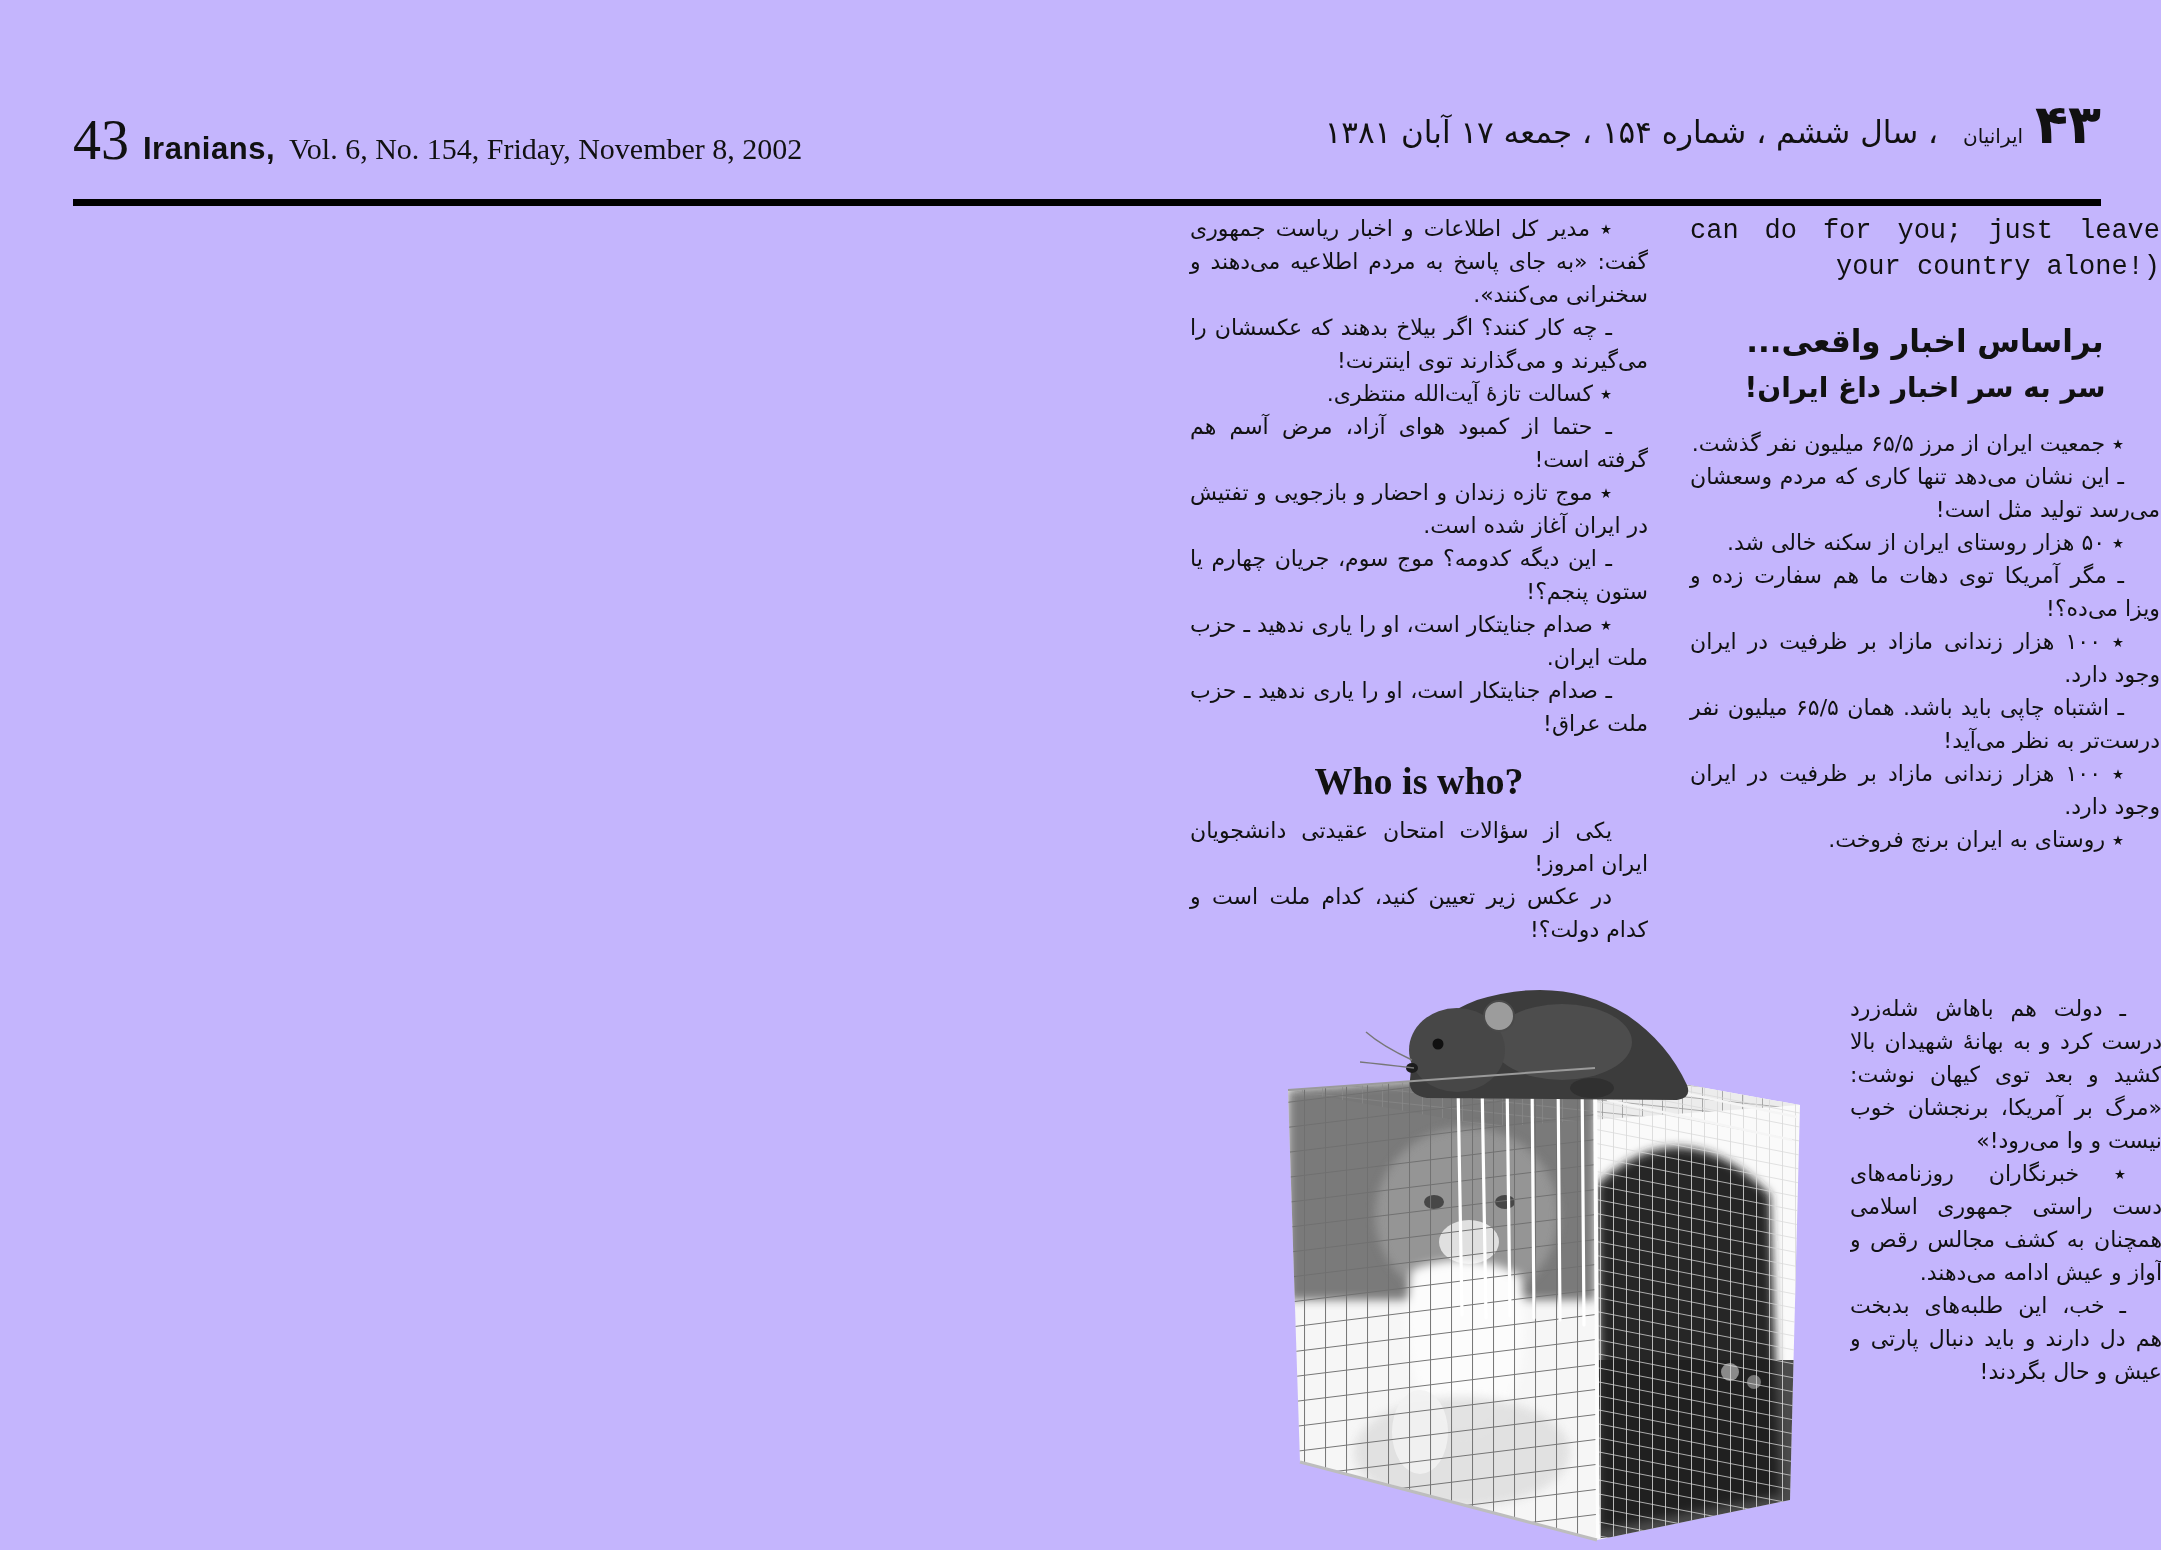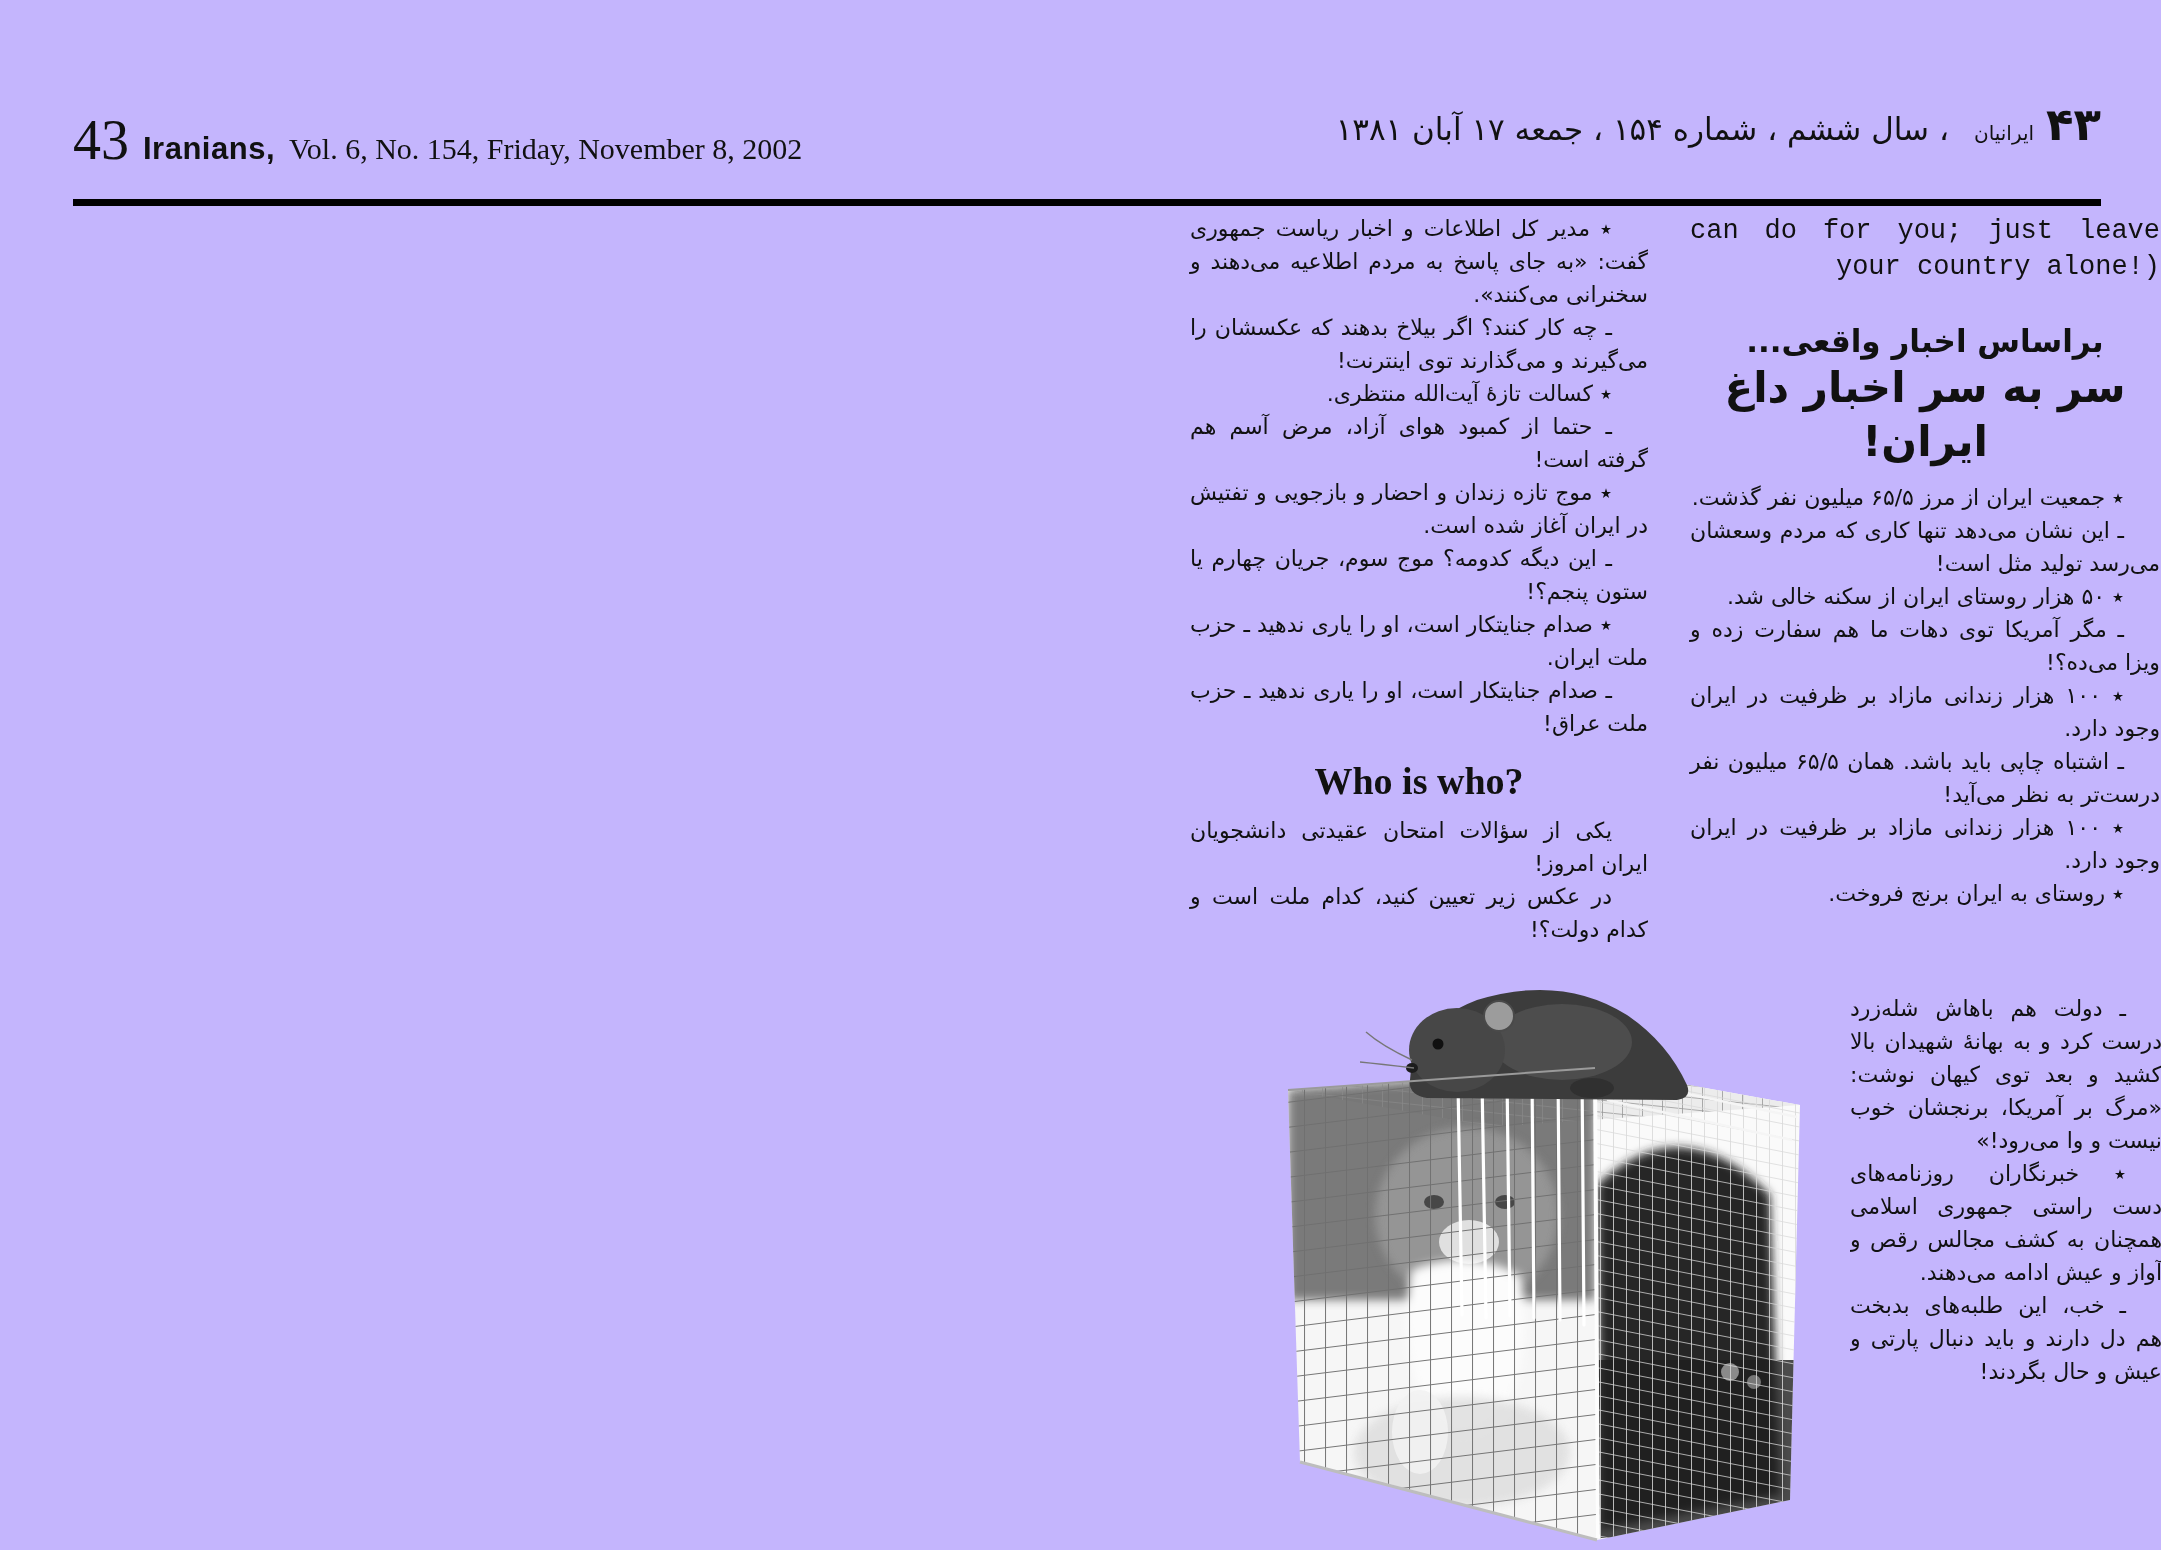--- a/index.html
+++ b/index.html
@@ -28,21 +28,21 @@
     font-family:"Liberation Serif","DejaVu Serif",serif;
     font-size:30px;
   }
   .hdr-right{
     position:absolute;right:60px;top:96px;
     direction:rtl;
     display:flex;align-items:baseline;gap:12px;
     white-space:nowrap;
     font-family:"DejaVu Sans",sans-serif;
   }
-  .hdr-right .pageno{font-size:45px;line-height:58px;font-weight:700;}
+  .hdr-right .pageno{font-size:54px;line-height:58px;font-weight:700;}
   .hdr-right .brand{font-size:20px;font-weight:400;margin-left:13px;}
   .hdr-right .issue{font-size:31px;}
   .rule{
     position:absolute;left:73px;top:199px;width:2028px;height:7px;
     background:#000;
   }
   
   .col{
     position:absolute;
     direction:rtl;
@@ -64,21 +64,21 @@
     text-align-last:right;
     margin:0 0 36px 0;
   }
   .kicker{
     margin:0;
     font-size:31px;line-height:40px;font-weight:700;
     text-align:center;
   }
   .headline{
     margin:0 0 12px 0;
-    font-size:42px;line-height:54px;font-weight:700;
+    font-size:28px;line-height:54px;font-weight:700;
     text-align:center;
   }
   .subhead-en{
     direction:ltr;
     font-family:"Liberation Serif","DejaVu Serif",serif;
     font-weight:700;font-size:38px;line-height:46px;
     text-align:center;
     margin:18px 0 10px 0;
   }
   .col-b-narrow{

